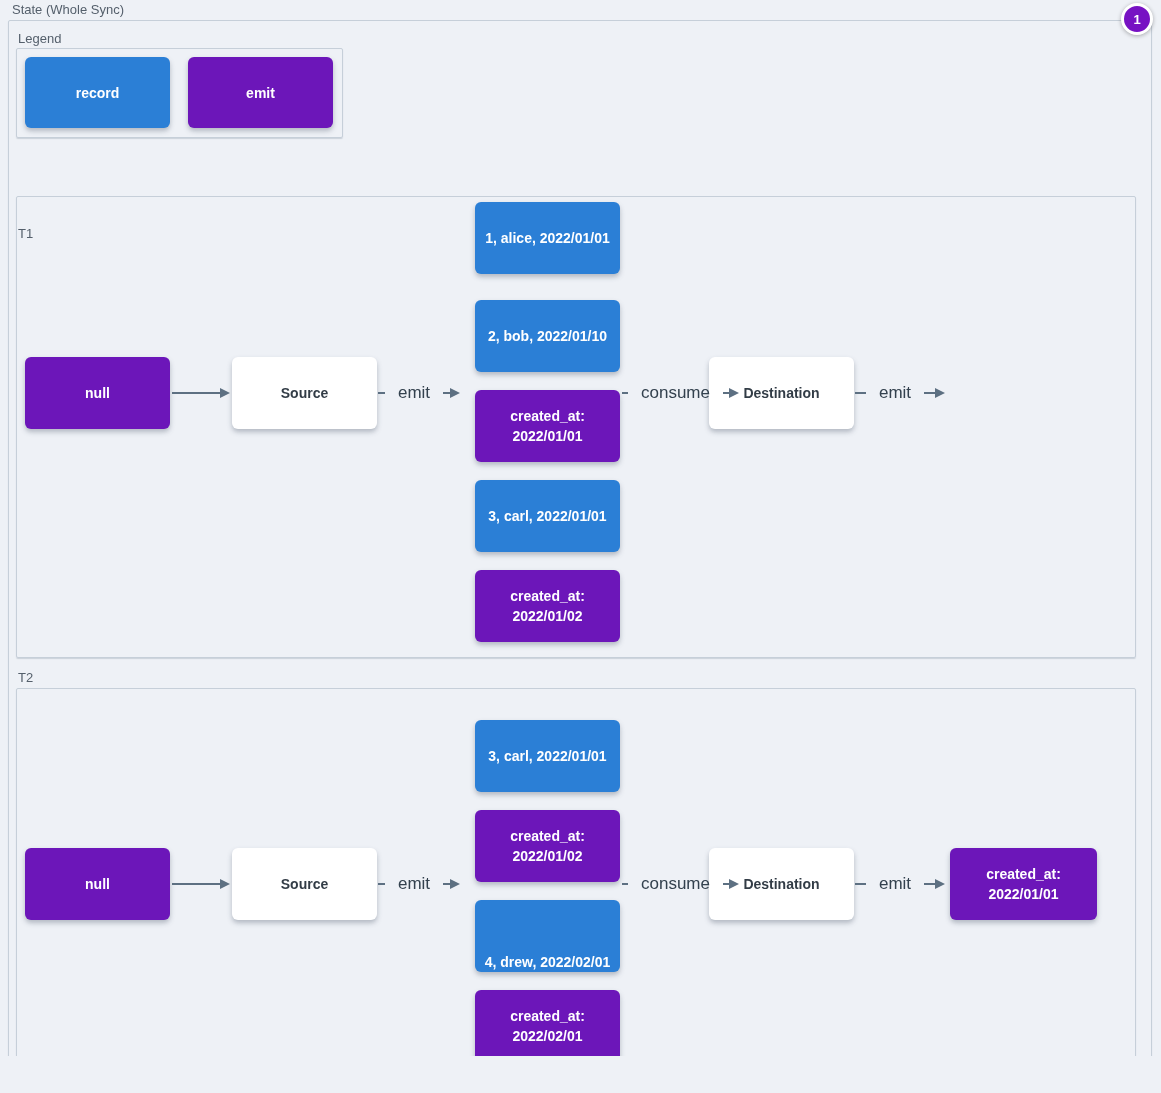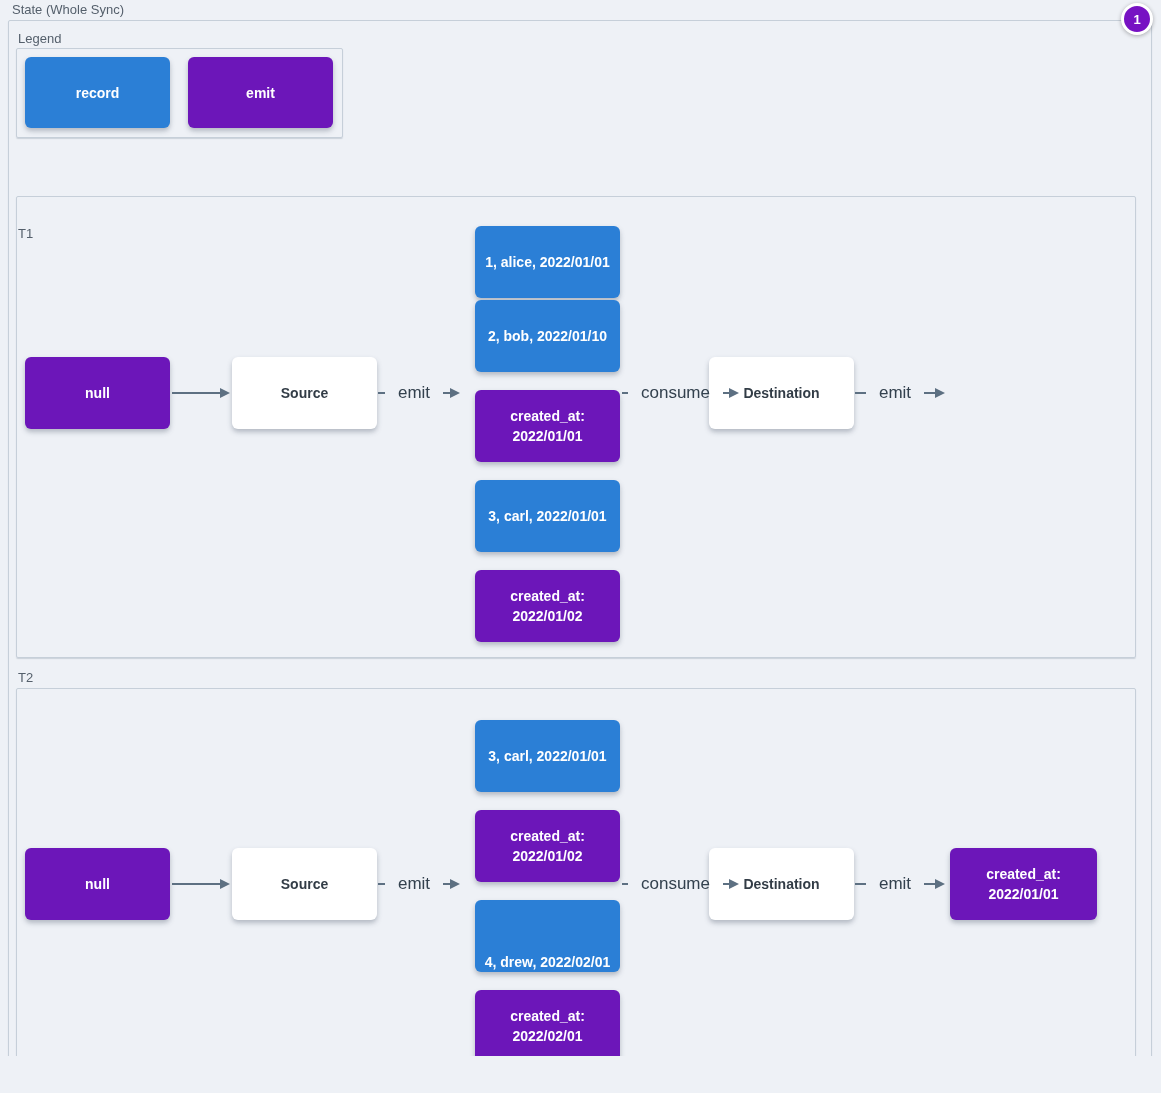--- a/index.html
+++ b/index.html
@@ -111,21 +111,21 @@
   <div class="group" style="left:16px; top:196px; width:1118px; height:460px;"></div>
   <div class="group-label" style="left:18px; top:178px;margin-top:48px;">T1</div>
 
   <div class="group" style="left:16px; top:688px; width:1118px; height:386px;"></div>
   <div class="group-label" style="left:18px; top:670px;">T2</div>
 
 <div class="node node-state" style="left: 25px; top: 357px; width: 145px; height: 72px;"><span>null</span></div>
     <div class="node node-plain" style="left: 232px; top: 357px; width: 145px; height: 72px;">
       <span>Source</span>
     </div>
-    <div class="node node-record" style="left: 475px; top: 226px; width: 145px; height: 72px;">
+    <div class="node node-record" style="left: 475px; top: 202px; width: 145px; height: 72px;">
       <span>1, alice, 2022/01/01</span>
     </div>
     <div class="node node-record" style="left: 475px; top: 300px; width: 145px; height: 72px;">
       <span>2, bob, 2022/01/10</span>
     </div>
     <div class="node node-state" style="left: 475px; top: 390px; width: 145px; height: 72px;"><span>created_at:
 2022/01/01</span></div>
     <div class="node node-record" style="left: 475px; top: 480px; width: 145px; height: 72px;">
       <span>3, carl, 2022/01/01</span>
     </div>

